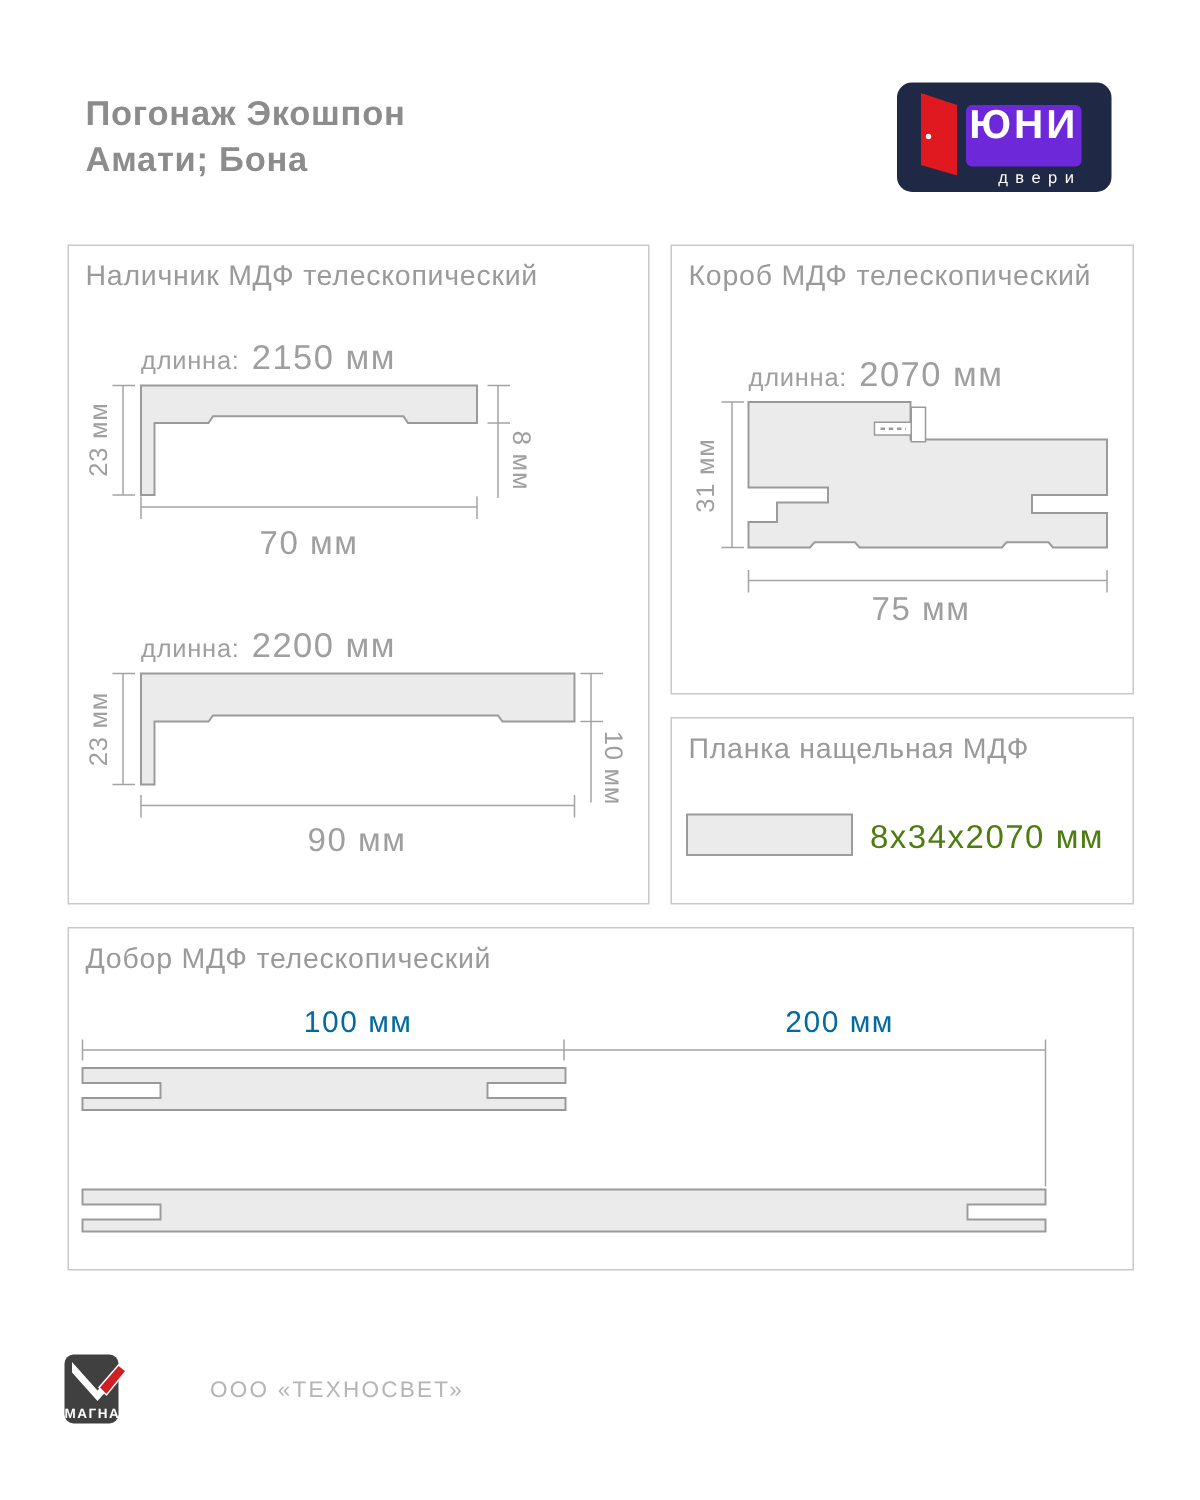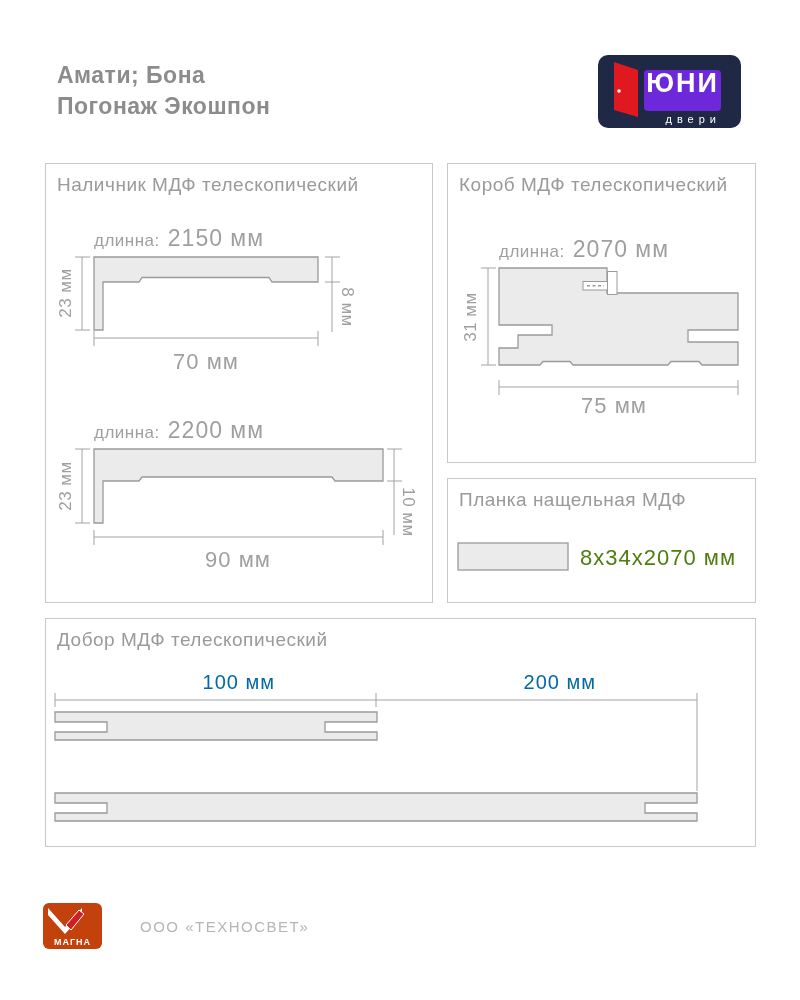--- a/index.html
+++ b/index.html
@@ -16,30 +16,30 @@
   .dim-b{position:absolute; width:120px; text-align:center; font-size:22px; color:#9f9f9f; white-space:nowrap; letter-spacing:1px;}
   .dim-m{position:absolute; width:120px; text-align:right; font-size:20px; color:#0369a1; white-space:nowrap; letter-spacing:1px;}
   .size-txt{position:absolute; font-size:22px; color:#4d7c0f; letter-spacing:1px; white-space:nowrap;}
   svg.layer{position:absolute; left:0; top:0; pointer-events:none;}
   
   .uni-logo{position:absolute; left:598px; top:55px; width:143px; height:73px; background:#1f2946; border-radius:10px;}
   .uni-box{position:absolute; left:46px; top:15px; width:77px; height:41px; background:#6d28d9; border-radius:4px; display:flex; align-items:flex-start; justify-content:center;}
   .uni-brand{color:#fff; font-weight:bold; font-size:27px; letter-spacing:2px; line-height:1;}
   .uni-sub{position:absolute; left:46px; top:58px; width:77px; text-align:right; color:#fff; font-size:11px; letter-spacing:5px;}
   
-  .magna{position:absolute; left:43px; top:903px; width:59px; height:46px; background:#c2410c; border-radius:6px;}
+  .magna{position:absolute; left:43px; top:903px; width:36px; height:46px; background:#404040; border-radius:6px;}
   .magna-label{position:absolute; left:0; bottom:2px; width:100%; text-align:center; color:#fff; font-size:9px; font-weight:bold; letter-spacing:1px;}
   .company{position:absolute; left:112px; top:918px; font-size:15px; color:#b5b5b5; letter-spacing:1.5px; white-space:nowrap;margin-left:28px;}
 </style>
 </head>
 <body>
 
 <div class="page-title">
+  <div>Погонаж Экошпон</div>
   <div>Амати; Бона</div>
-  <div>Погонаж Экошпон</div>
 </div>
 
 <div class="uni-logo">
   <svg width="143" height="73" viewBox="0 0 143 73">
     <polygon points="16,7 40,15 40,62 16,55" fill="#e0181f"></polygon>
     <circle cx="21" cy="36" r="1.8" fill="#ffffff"></circle>
   </svg>
   <div class="uni-box">
     <span class="uni-brand">ЮНИ</span>
   </div>

